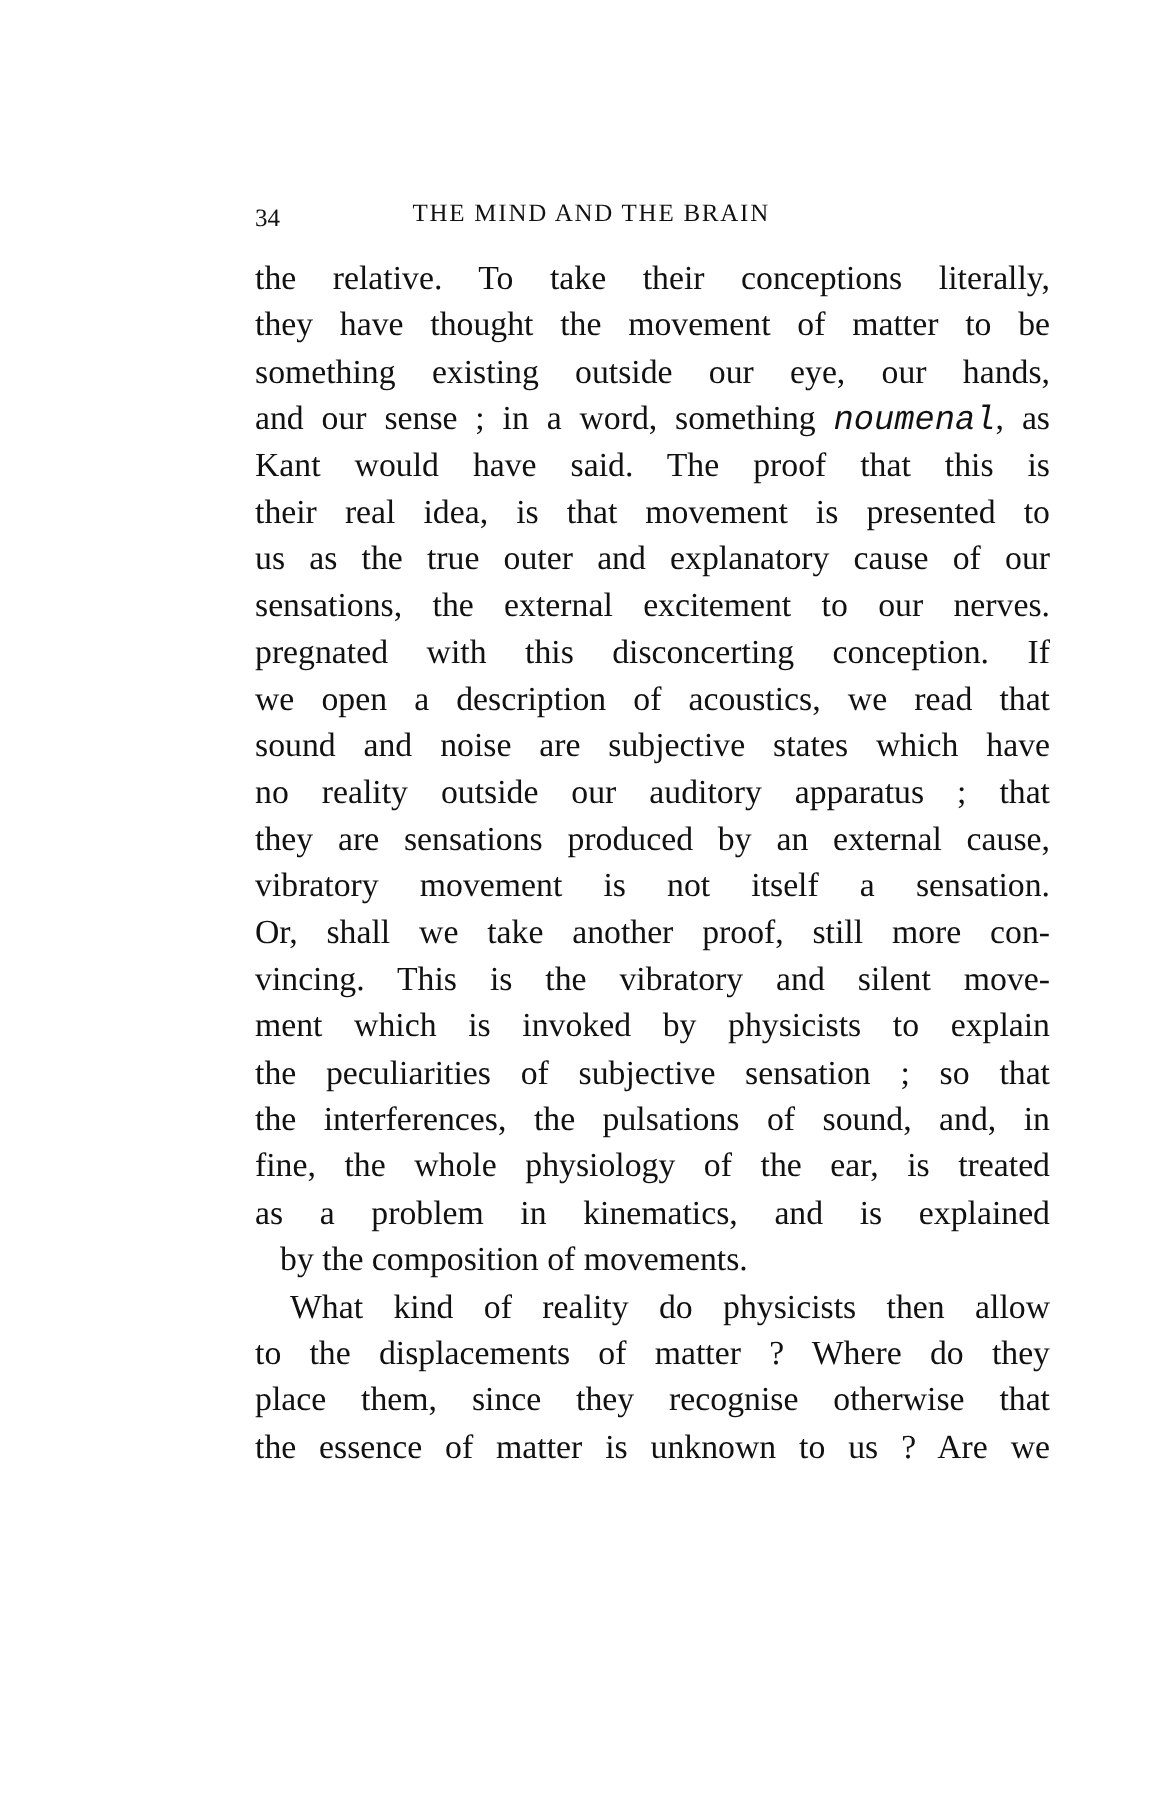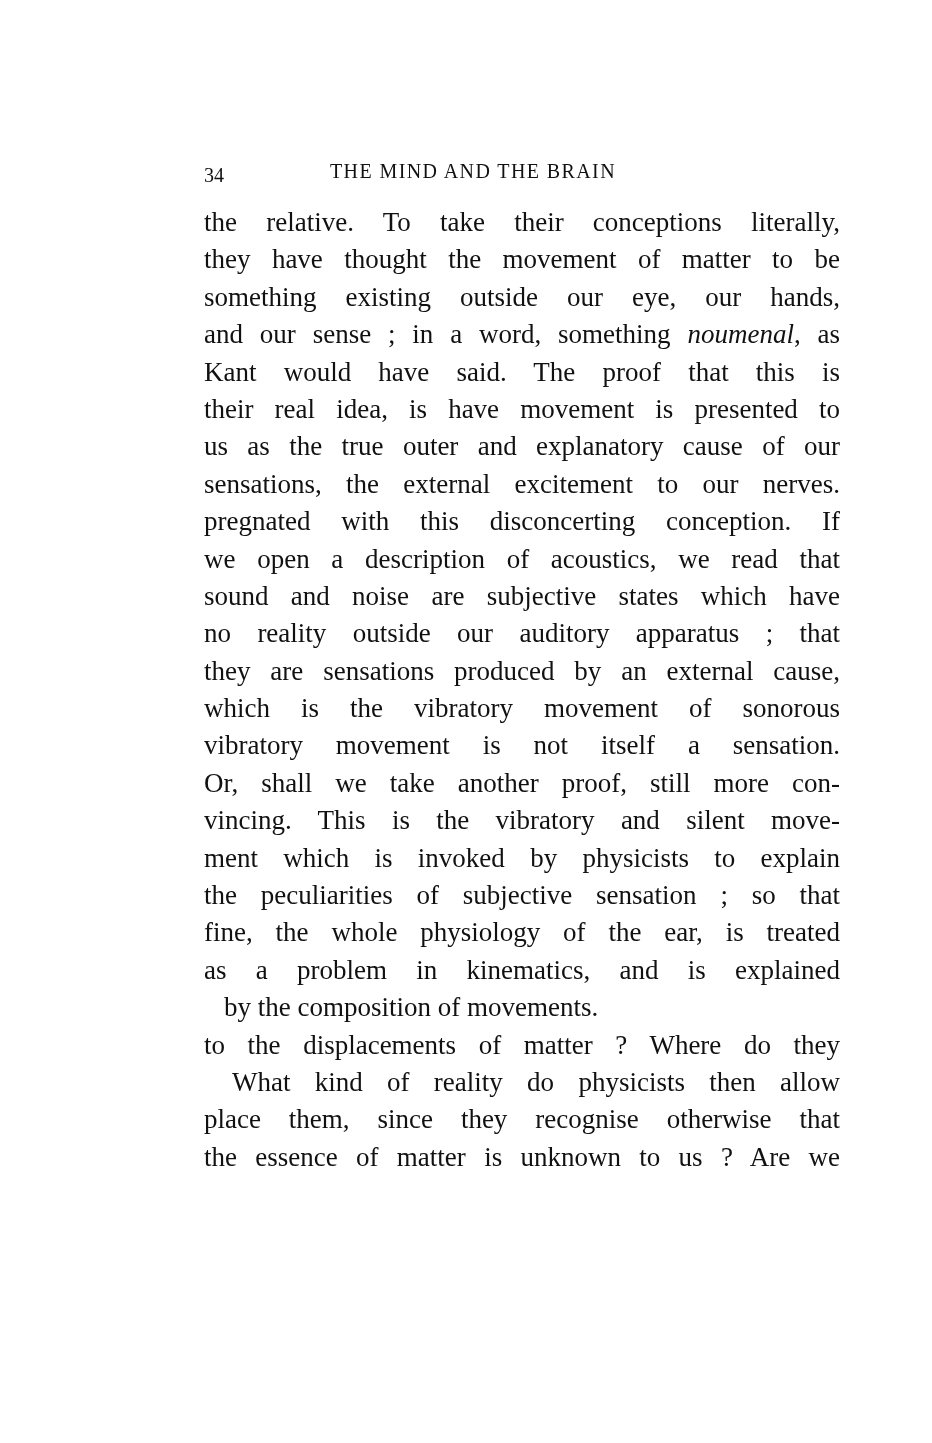--- a/index.html
+++ b/index.html
@@ -61,58 +61,59 @@
     }
     .line.last {
       text-align-last: left;
       margin-left: 20px;
     }
     .line.indent {
       padding-left: 28px;
     }
     .line em {
       font-style: italic;
+      font-family: Liberation Mono, monospace;
     }
   </style>
 </head>
 <body>
 
 <div class="page">
 
   <div class="running-head">
     <span class="page-number">34</span>
     <span class="head-title">THE MIND AND THE BRAIN</span>
   </div>
 
   <div class="body-text">
     <div>
       <span class="line">the relative.  To take their conceptions literally,</span>
       <span class="line">they have thought the movement of matter to be</span>
       <span class="line">something existing outside our eye, our hands,</span>
       <span class="line"><span>and our sense ;  in a word, something </span><em>noumenal</em><span>, as</span></span>
       <span class="line">Kant would have said.  The proof that this is</span>
-      <span class="line">their real idea, is have movement is presented to</span>
+      <span class="line">their real idea, is that movement is presented to</span>
       <span class="line">us as the true outer and explanatory cause of our</span>
       <span class="line">sensations, the external excitement to our nerves.</span>
       <span class="line">pregnated with this disconcerting conception.  If</span>
       <span class="line">we open a description of acoustics, we read that</span>
       <span class="line">sound and noise are subjective states which have</span>
       <span class="line">no reality outside our auditory apparatus ;  that</span>
       <span class="line">they are sensations produced by an external cause,</span>
-      <span class="line">which is the vibratory movement of sonorous</span>
       <span class="line">vibratory movement is not itself a sensation.</span>
       <span class="line">Or, shall we take another proof, still more con-</span>
       <span class="line">vincing.  This is the vibratory and silent move-</span>
       <span class="line">ment which is invoked by physicists to explain</span>
       <span class="line">the peculiarities of subjective sensation ;  so that</span>
+      <span class="line">the interferences, the pulsations of sound, and, in</span>
       <span class="line">fine, the whole physiology of the ear, is treated</span>
       <span class="line">as a problem in kinematics, and is explained</span>
       <span class="line last">by the composition of movements.</span>
     </div>
     <div>
+      <span class="line indent">What kind of reality do physicists then allow</span>
       <span class="line">to the displacements of matter ?  Where do they</span>
-      <span class="line indent">What kind of reality do physicists then allow</span>
       <span class="line">place them, since they recognise otherwise that</span>
       <span class="line">the essence of matter is unknown to us ?   Are we</span>
     </div>
   </div>
 
 </div>
 
 </body></html>

